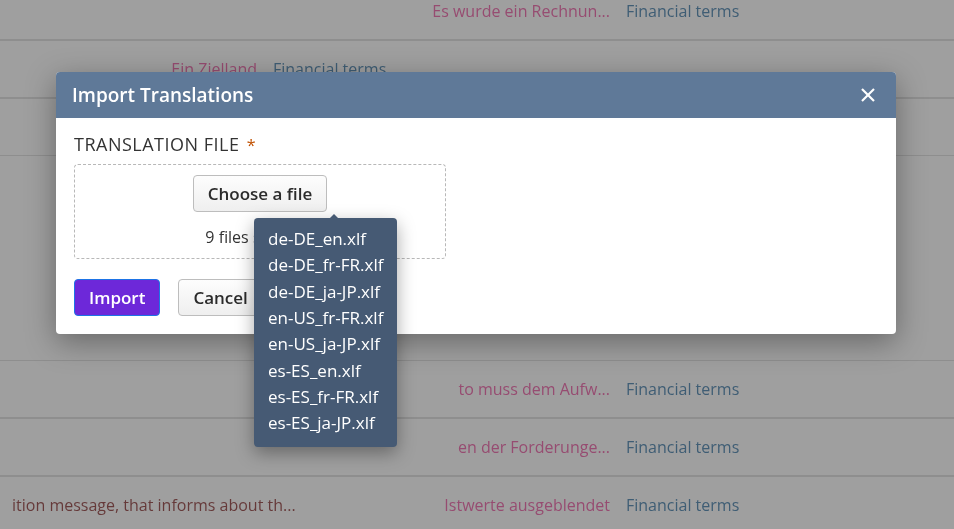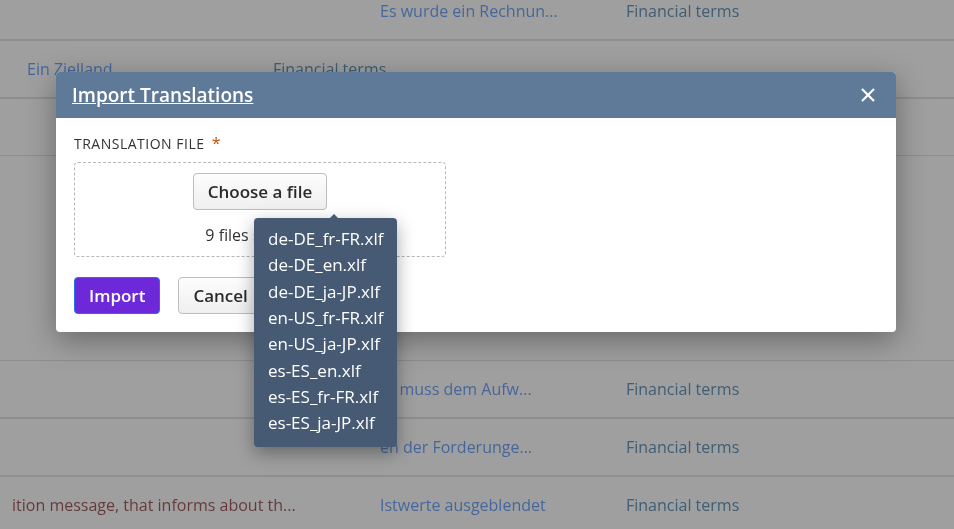--- a/index.html
+++ b/index.html
@@ -16,24 +16,25 @@
   .bg-table { position: absolute; inset: 0; }
   .bg-row {
     display: flex; align-items: center;
     border-top: 1px solid #d9d9d9;
     border-bottom: 1px solid #d9d9d9;
     height: 58px;
     padding-left: 380px;
   }
   .bg-col1 {
     width: 230px;
-    color: #3b82f6;
+    color: #ec4899;
     white-space: nowrap;
     overflow: hidden;
     text-overflow: ellipsis;
+    text-align: right;
   }
   .bg-col2 {
     color: #2b6ea1;
     padding-left: 16px;
   }
   .bg-col0 {
     position: absolute;
     left: 12px;
     width: 375px;
     color: #7f1d1d;
@@ -58,32 +59,31 @@
   .dialog-header {
     background: #5f7998;
     color: #fff;
     padding: 10px 16px;
     font-size: 19px;
     font-weight: 600;
     border-radius: 4px 4px 0 0;
     display: flex;
     align-items: center;
     justify-content: space-between;
-    text-decoration: underline;
   }
   .close-btn {
     width: 24px; height: 24px;
     display: inline-flex;
     align-items: center; justify-content: center;
     cursor: pointer;
   }
   .close-btn svg { stroke: #fff; stroke-width: 2.2; }
   .dialog-body { padding: 14px 18px 20px; }
   .field-label {
-    font-size: 14px;
+    font-size: 18px;
     letter-spacing: 0.5px;
     color: #333;
   }
   .req { color: #c05000; margin-left: 3px; }
   .file-zone {
     margin-top: 8px;
     border: 1px dashed #b8b8b8;
     border-radius: 4px;
     padding: 10px 12px;
     display: flex;
@@ -198,21 +198,21 @@
       <span class="file-status">9 files selected</span>
     </div>
   </div>
   <div class="dialog-footer">
     <span class="btn btn-primary">Import</span>
     <span class="btn">Cancel</span>
   </div>
 </div>
 
 <div class="tooltip" id="tooltip">
+    <div>de-DE_en.xlf</div>
     <div>de-DE_fr-FR.xlf</div>
-    <div>de-DE_en.xlf</div>
     <div>de-DE_ja-JP.xlf</div>
     <div>en-US_fr-FR.xlf</div>
     <div>en-US_ja-JP.xlf</div>
     <div>es-ES_en.xlf</div>
     <div>es-ES_fr-FR.xlf</div>
     <div>es-ES_ja-JP.xlf</div>
   </div>
 
 </body></html>

